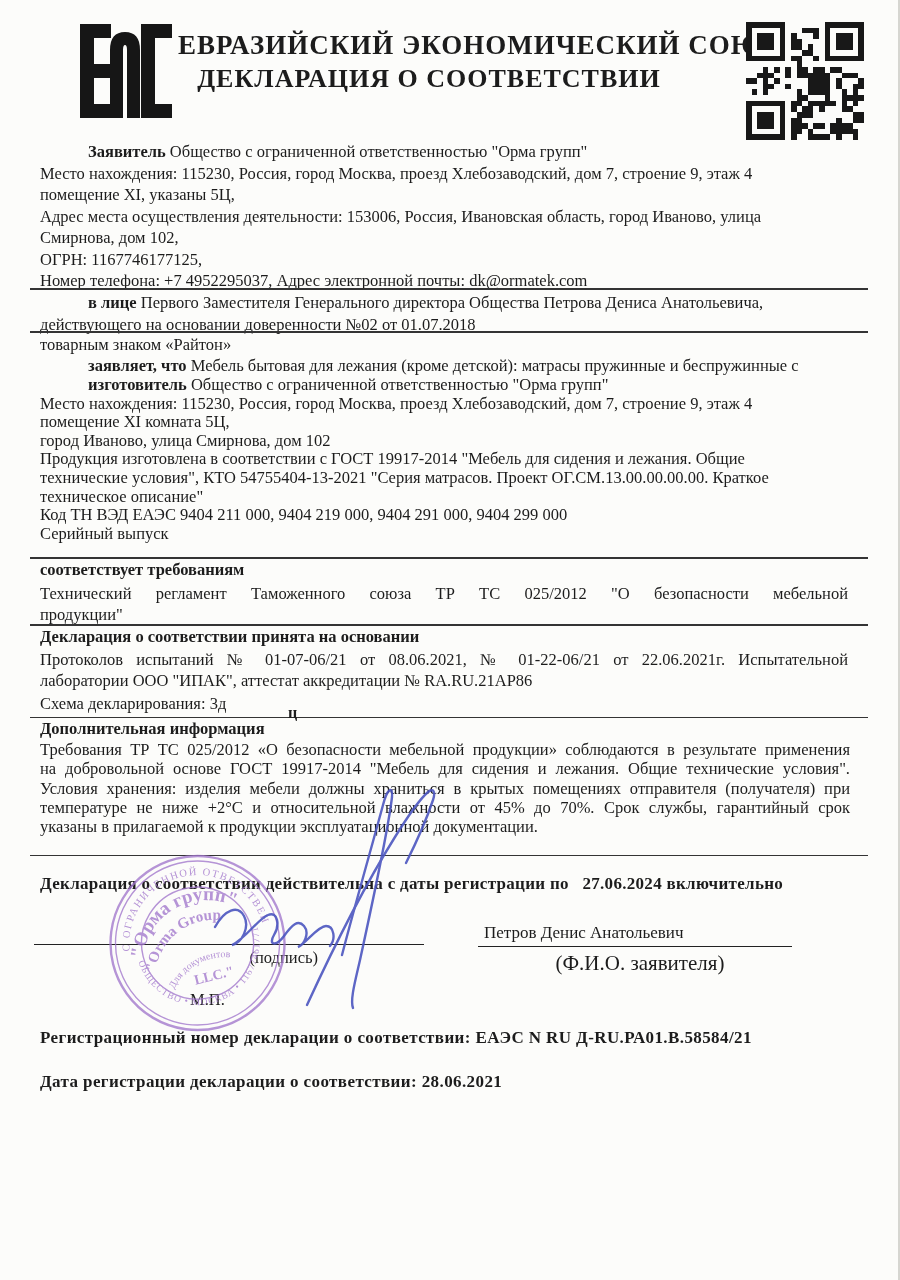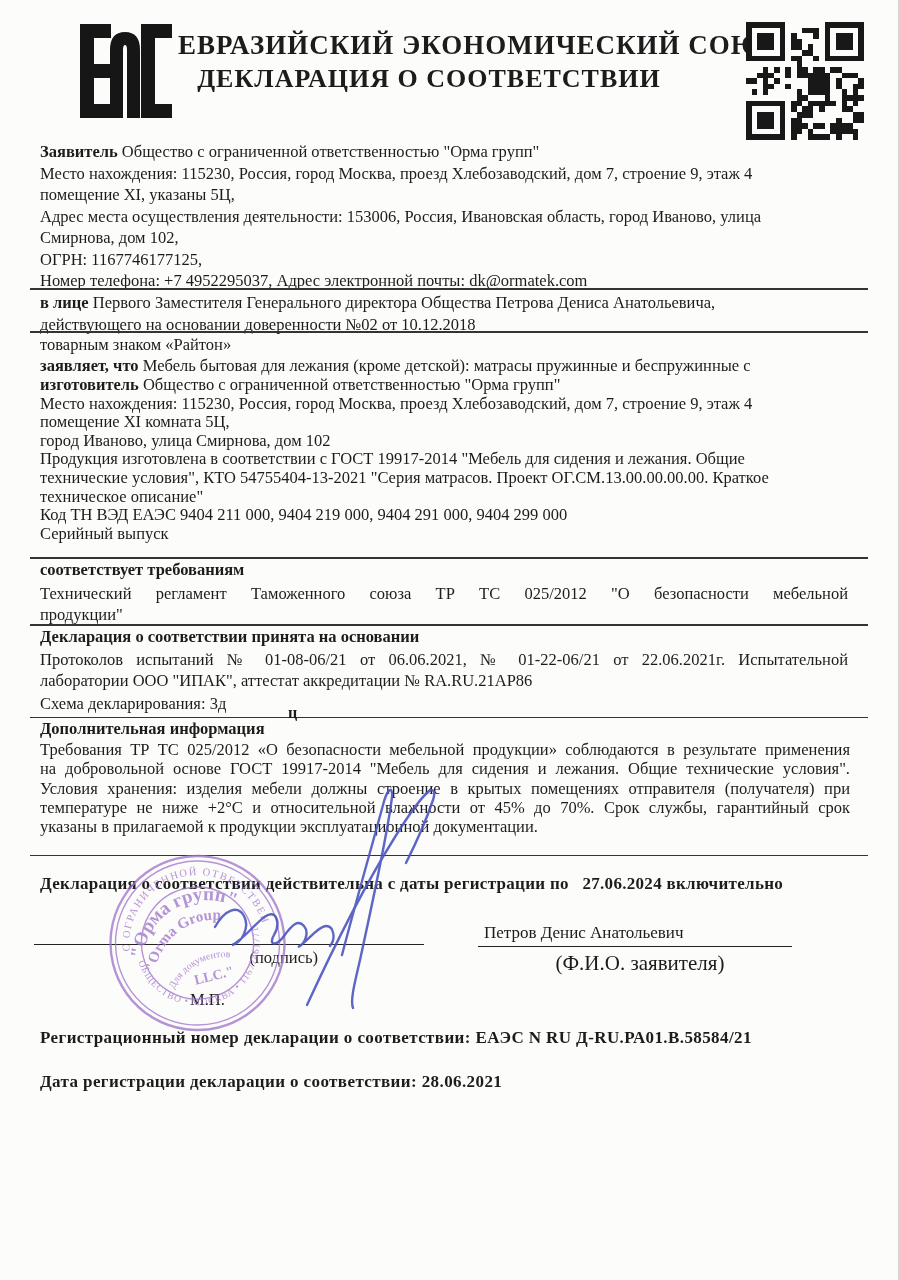--- a/index.html
+++ b/index.html
@@ -12,21 +12,21 @@
   
   .hdr-titles{position:absolute;left:178px;top:30px;width:572px;text-align:center;}
   .hdr-t1{font-size:27px;font-weight:bold;letter-spacing:1px;white-space:nowrap;}
   .hdr-t2{font-size:26px;font-weight:bold;letter-spacing:1px;white-space:nowrap;margin-top:3px;margin-right:70px;}
   .eac-logo{position:absolute;left:80px;top:24px;}
   .qr{position:absolute;left:744px;top:22px;}
   
   .blk{position:absolute;left:40px;width:815px;font-size:16.5px;}
   .blk .ln{white-space:nowrap;}
   .blk .ln.just{white-space:normal;text-align:justify;text-align-last:justify;}
-  .blk b{font-weight:bold;}
+  .blk b{font-weight:bold;margin-left:48px;}
   .rule{position:absolute;left:30px;width:838px;border-top:2px solid #343434;height:0;}
   .rule.thin{border-top-width:1.5px;}
   #blk-applicant{top:141px;line-height:21.5px;}
   #rule-1{top:288px;}
   #blk-inface{top:292px;line-height:21.5px;}
   #rule-2{top:331px;}
   #blk-declares{top:334px;line-height:21px;}
   #blk-manufacturer{top:376px;line-height:18.6px;}
   #rule-3{top:557px;}
   #blk-complies-h{top:560px;font-weight:bold;}
@@ -228,21 +228,21 @@
       <div class="ln">помещение XI, указаны 5Ц,</div>
       <div class="ln">Адрес места осуществления деятельности: 153006, Россия, Ивановская область, город Иваново, улица</div>
       <div class="ln">Смирнова, дом 102,</div>
       <div class="ln">ОГРН: 1167746177125,</div>
       <div class="ln">Номер телефона: +7 4952295037, Адрес электронной почты: dk@ormatek.com</div>
     </div>
   <div class="rule" id="rule-1"></div>
 
   <div class="blk" id="blk-inface">
       <div class="ln"><b>в лице</b> Первого Заместителя Генерального директора Общества Петрова Дениса Анатольевича,</div>
-      <div class="ln">действующего на основании доверенности №02 от 10.12.2018</div>
+      <div class="ln">действующего на основании доверенности №02 от 01.07.2018</div>
     </div>
   <div class="rule" id="rule-2"></div>
 
   <div class="blk" id="blk-declares">
       <div class="ln">товарным знаком «Райтон»</div>
       <div class="ln"><b>заявляет, что</b> Мебель бытовая для лежания (кроме детской): матрасы пружинные и беспружинные с</div>
     </div>
   <div class="blk" id="blk-manufacturer">
       <div class="ln"><b>изготовитель</b> Общество с ограниченной ответственностью "Орма групп"</div>
       <div class="ln">Место нахождения: 115230, Россия, город Москва, проезд Хлебозаводский, дом 7, строение 9, этаж 4</div>
@@ -258,33 +258,33 @@
 
   <div class="blk" id="blk-complies-h">соответствует требованиям</div>
   <div class="blk" id="blk-complies-b">
       <div class="ln just">Технический регламент Таможенного союза ТР ТС 025/2012 "О безопасности мебельной</div>
       <div class="ln">продукции"</div>
     </div>
   <div class="rule" id="rule-4"></div>
 
   <div class="blk" id="blk-basis-h">Декларация о соответствии принята на основании</div>
   <div class="blk" id="blk-basis-b">
-      <div class="ln just">Протоколов испытаний № 01-08-06/21 от 06.06.2021, № 01-22-06/21 от 22.06.2021г. Испытательной</div>
+      <div class="ln just">Протоколов испытаний № 01-07-06/21 от 08.06.2021, № 01-22-06/21 от 22.06.2021г. Испытательной</div>
       <div class="ln">лаборатории ООО "ИПАК", аттестат аккредитации № RA.RU.21АР86</div>
     </div>
 
   <div class="blk" id="blk-scheme">Схема декларирования: 3д</div>
   <div class="rule thin" id="rule-5"></div>
   <span class="artifact-tz">ц</span>
 
   <div class="blk" id="blk-additional-h">Дополнительная информация</div>
   <div class="blk" id="blk-additional-b">
       <div class="ln just">Требования ТР ТС 025/2012 «О безопасности мебельной продукции» соблюдаются в результате применения</div>
       <div class="ln just">на добровольной основе ГОСТ 19917-2014 "Мебель для сидения и лежания. Общие технические условия".</div>
-      <div class="ln just">Условия хранения: изделия мебели должны строение в крытых помещениях отправителя (получателя) при</div>
+      <div class="ln just">Условия хранения: изделия мебели должны храниться в крытых помещениях отправителя (получателя) при</div>
       <div class="ln just">температуре не ниже +2°С и относительной влажности от 45% до 70%. Срок службы, гарантийный срок</div>
       <div class="ln">указаны в прилагаемой к продукции эксплуатационной документации.</div>
     </div>
   <div class="rule thin" id="rule-6"></div>
 
   <div class="validity">Декларация о соответствии действительна с даты регистрации по&nbsp;&nbsp; 27.06.2024 включительно</div>
 
   <div class="sigline-left"></div>
   <div class="podpis">(подпись)</div>
   <div class="fio-name">Петров Денис Анатольевич</div>

